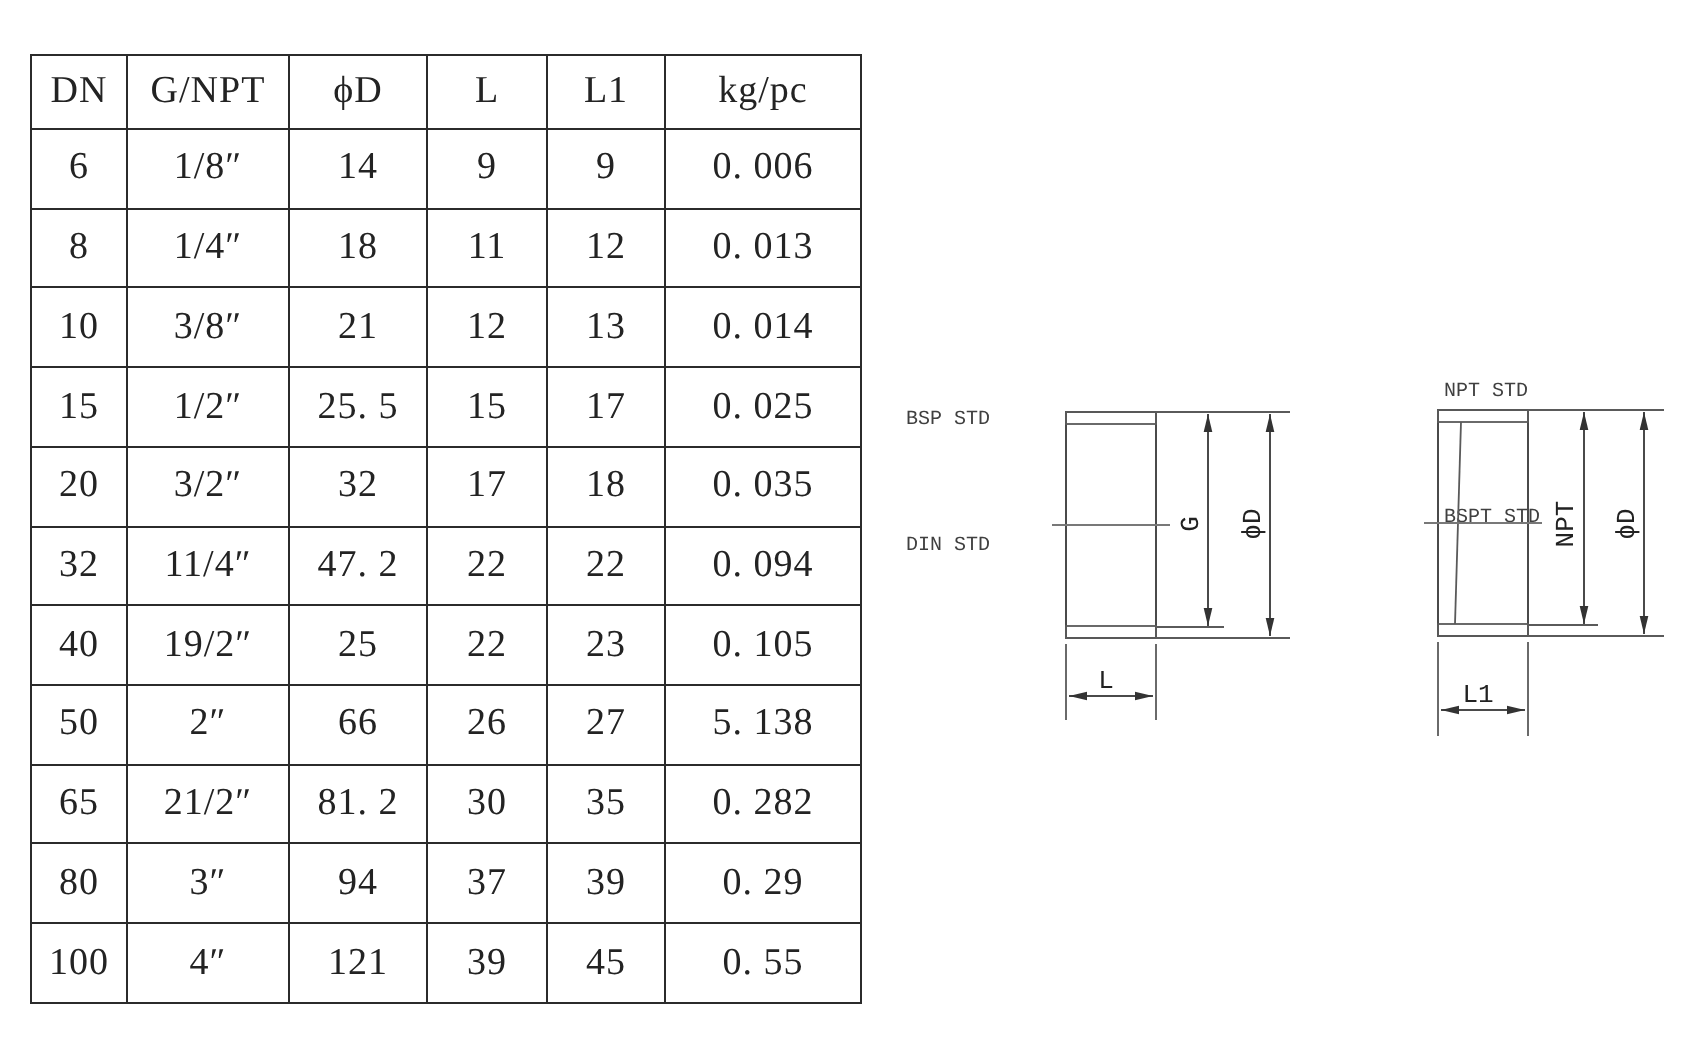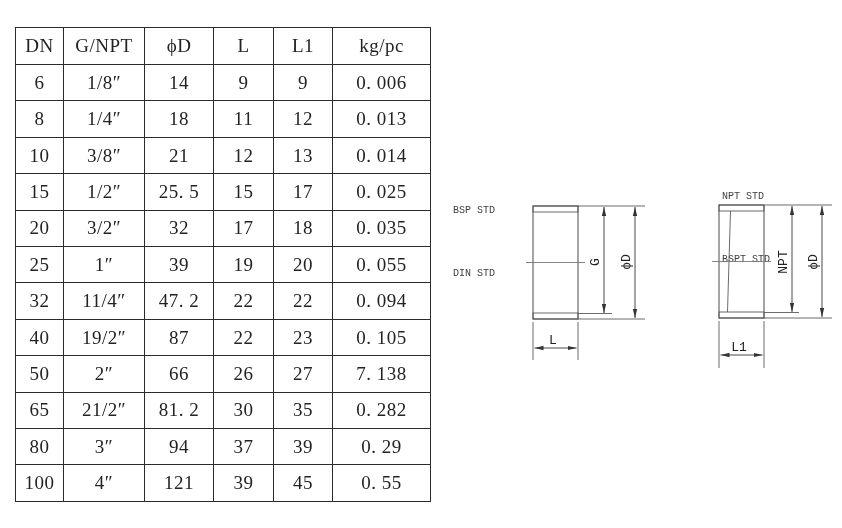--- a/index.html
+++ b/index.html
@@ -98,50 +98,42 @@
         </tr>
         <tr>
           <td>20</td>
           <td>3/2″</td>
           <td>32</td>
           <td>17</td>
           <td>18</td>
           <td>0. 035</td>
         </tr>
         <tr>
-          <td>25</td>
-          <td>1″</td>
-          <td>39</td>
-          <td>19</td>
-          <td>20</td>
-          <td>0. 055</td>
-        </tr>
-        <tr>
           <td>32</td>
           <td>11/4″</td>
           <td>47. 2</td>
           <td>22</td>
           <td>22</td>
           <td>0. 094</td>
         </tr>
         <tr>
           <td>40</td>
           <td>19/2″</td>
-          <td>87</td>
+          <td>25</td>
           <td>22</td>
           <td>23</td>
           <td>0. 105</td>
         </tr>
         <tr>
           <td>50</td>
           <td>2″</td>
           <td>66</td>
           <td>26</td>
           <td>27</td>
-          <td>7. 138</td>
+          <td>5. 138</td>
         </tr>
         <tr>
           <td>65</td>
           <td>21/2″</td>
           <td>81. 2</td>
           <td>30</td>
           <td>35</td>
           <td>0. 282</td>
         </tr>
         <tr>

